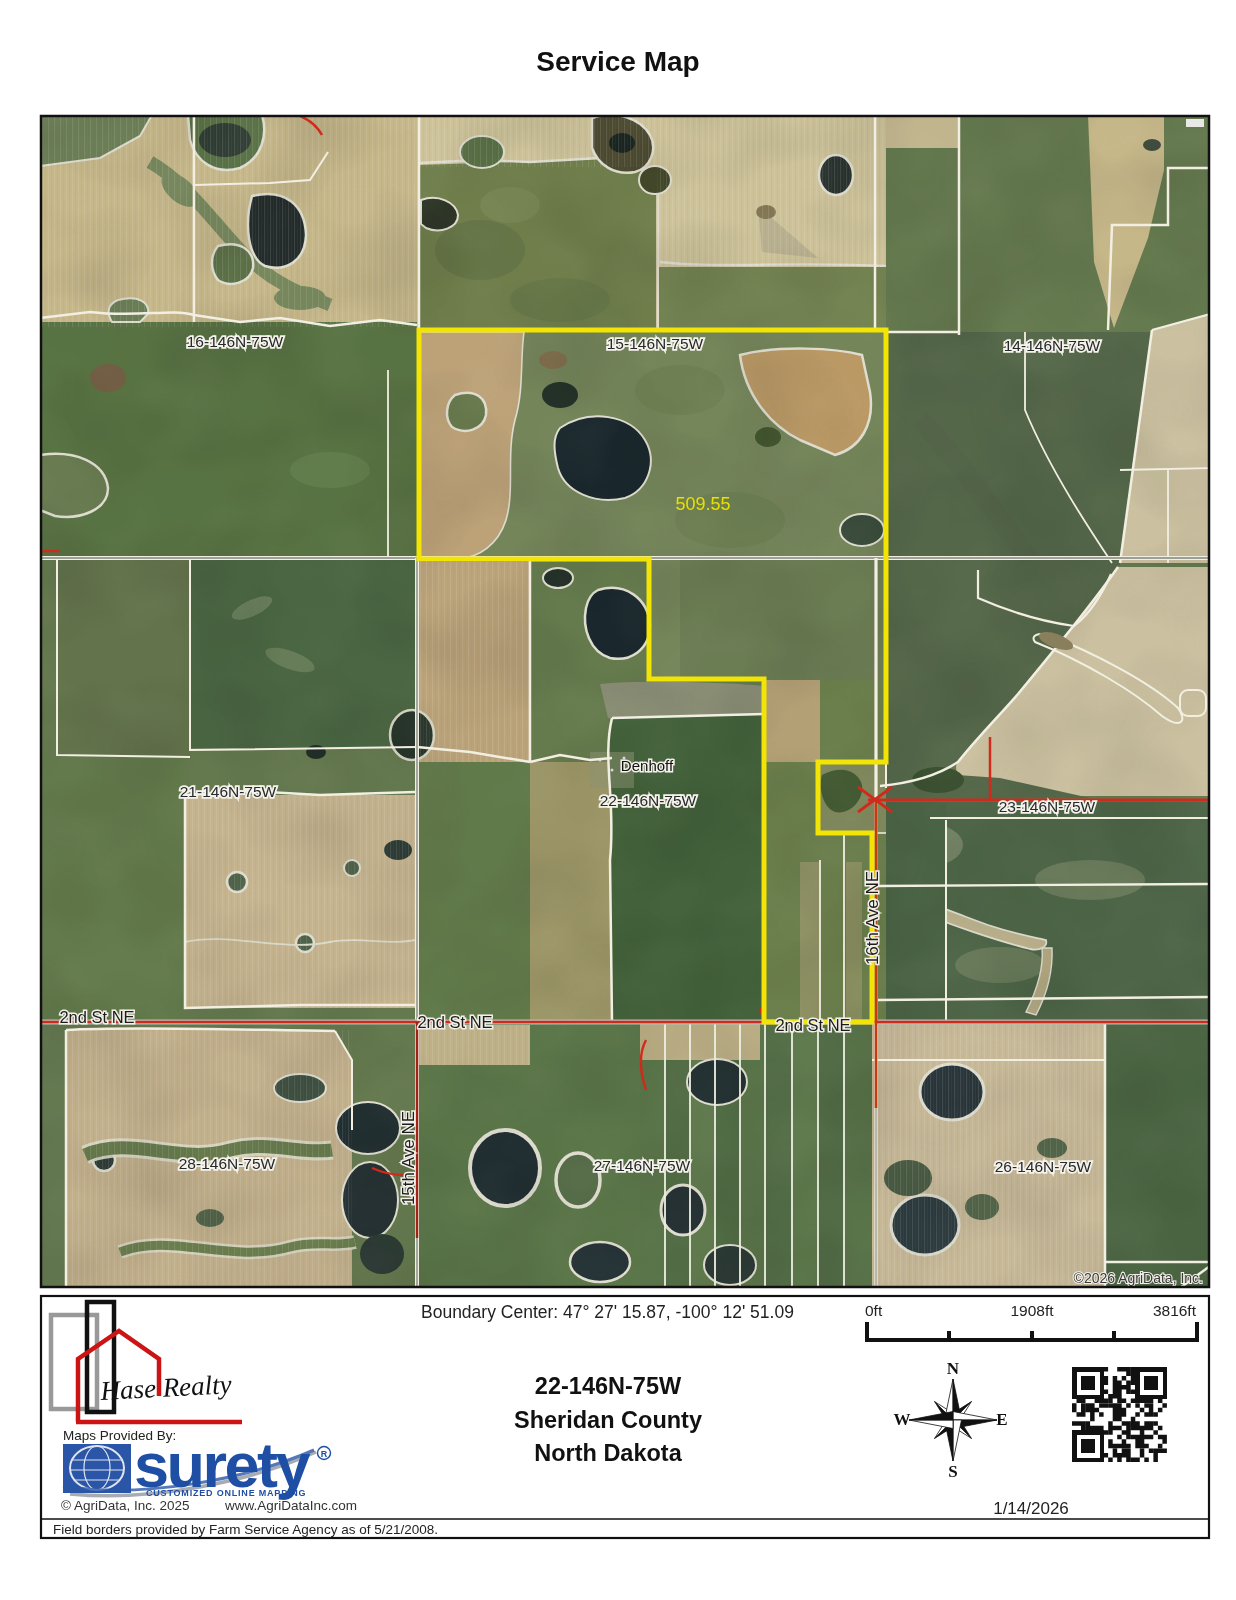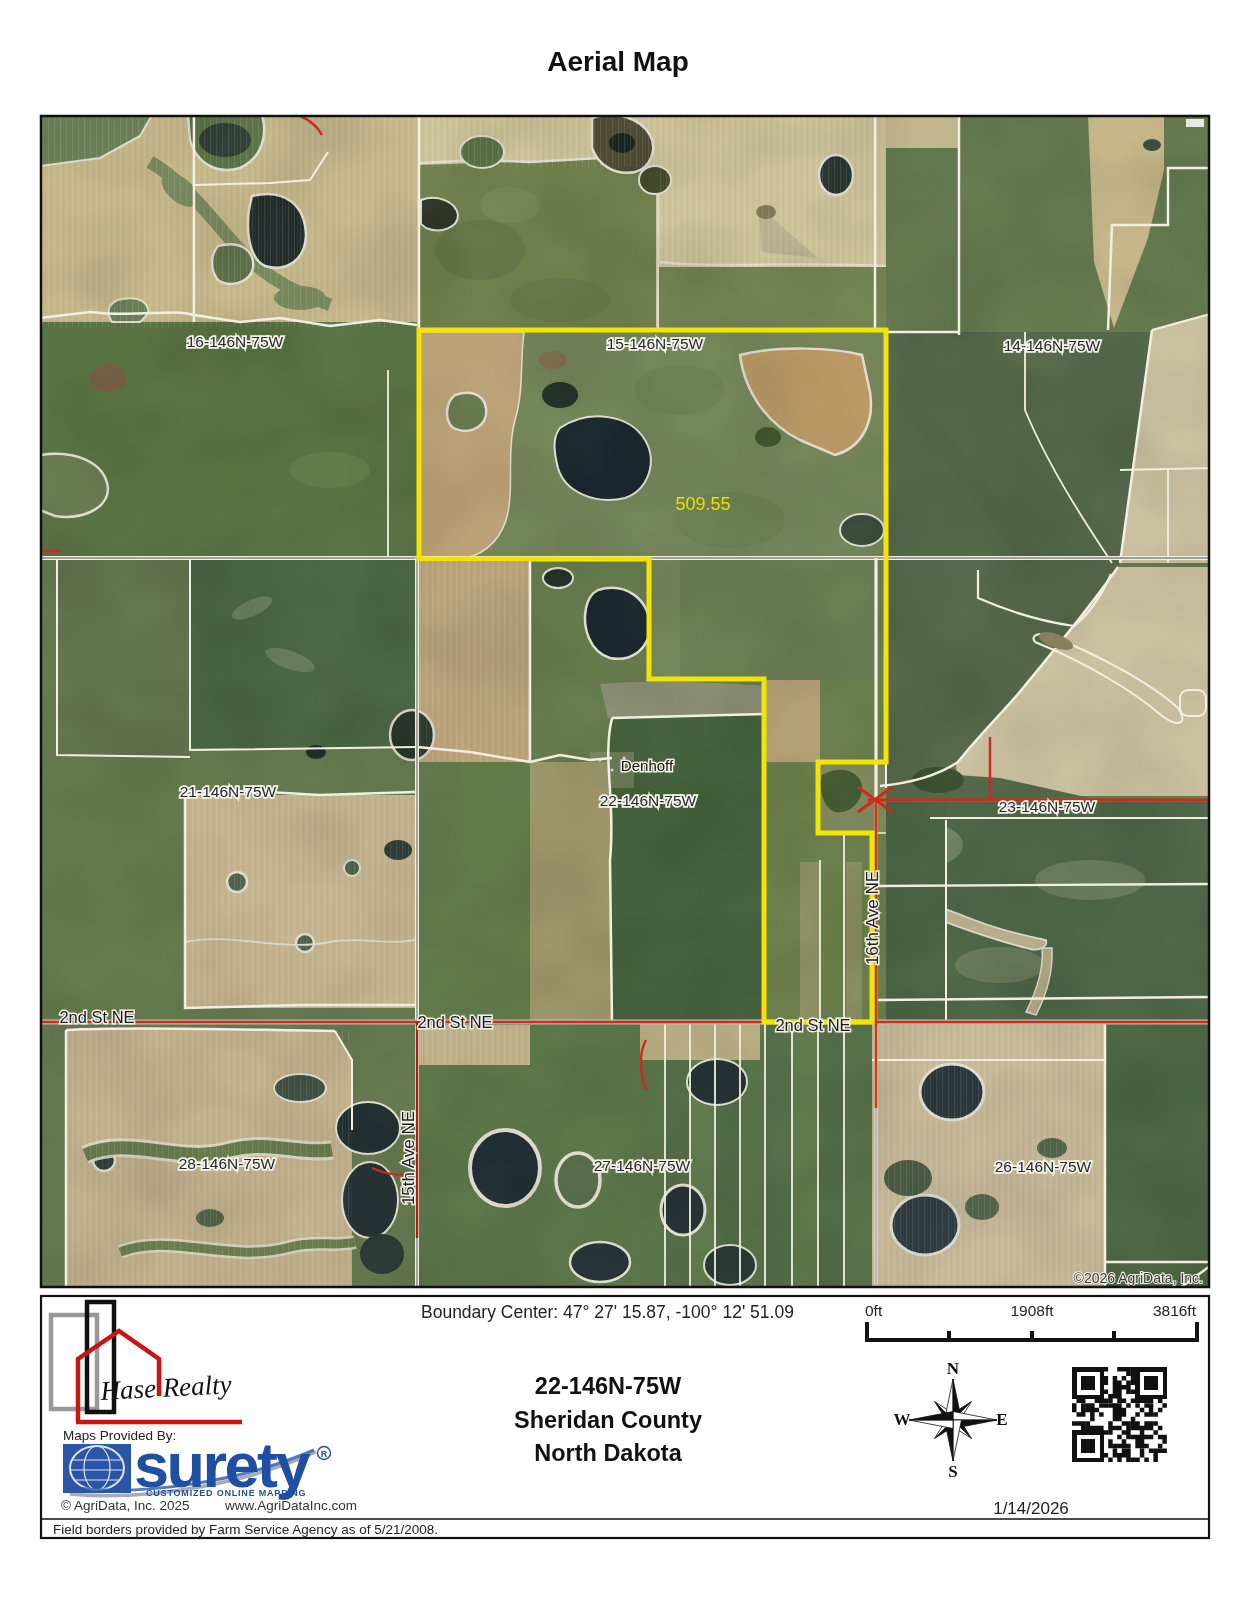--- a/index.html
+++ b/index.html
@@ -1,21 +1,21 @@
 <!DOCTYPE html>
 <html><head><meta charset="utf-8"><title>Aerial Map</title>
 <style>
 html,body{margin:0;padding:0;background:#fff;width:1236px;height:1600px;overflow:hidden}
 #page{position:relative;width:1236px;height:1600px;background:#fff}
 #title{position:absolute;left:0;top:46px;width:1236px;text-align:center;font-family:"Liberation Sans",sans-serif;font-weight:bold;font-size:28px;color:#111}
 svg{position:absolute;left:0;top:0}
 </style></head>
 <body>
 <div id="page">
-<div id="title">Aerial Map</div>
+<div id="title">Service Map</div>
 <svg width="1236" height="1600" viewBox="0 0 1236 1600">
 <defs>
 <clipPath id="mapclip">
           <rect x="42" y="117" width="1166" height="1169"></rect>
         </clipPath>
 <pattern id="stripes" width="6" height="6" patternUnits="userSpaceOnUse">
           <rect x="0" width="1.1" height="6" fill="#ffffff" opacity="0.12"></rect>
           <rect x="3" width="0.8" height="6" fill="#a8925f" opacity="0.10"></rect>
         </pattern>
 <filter id="grain" x="0%" y="0%" width="100%" height="100%">

